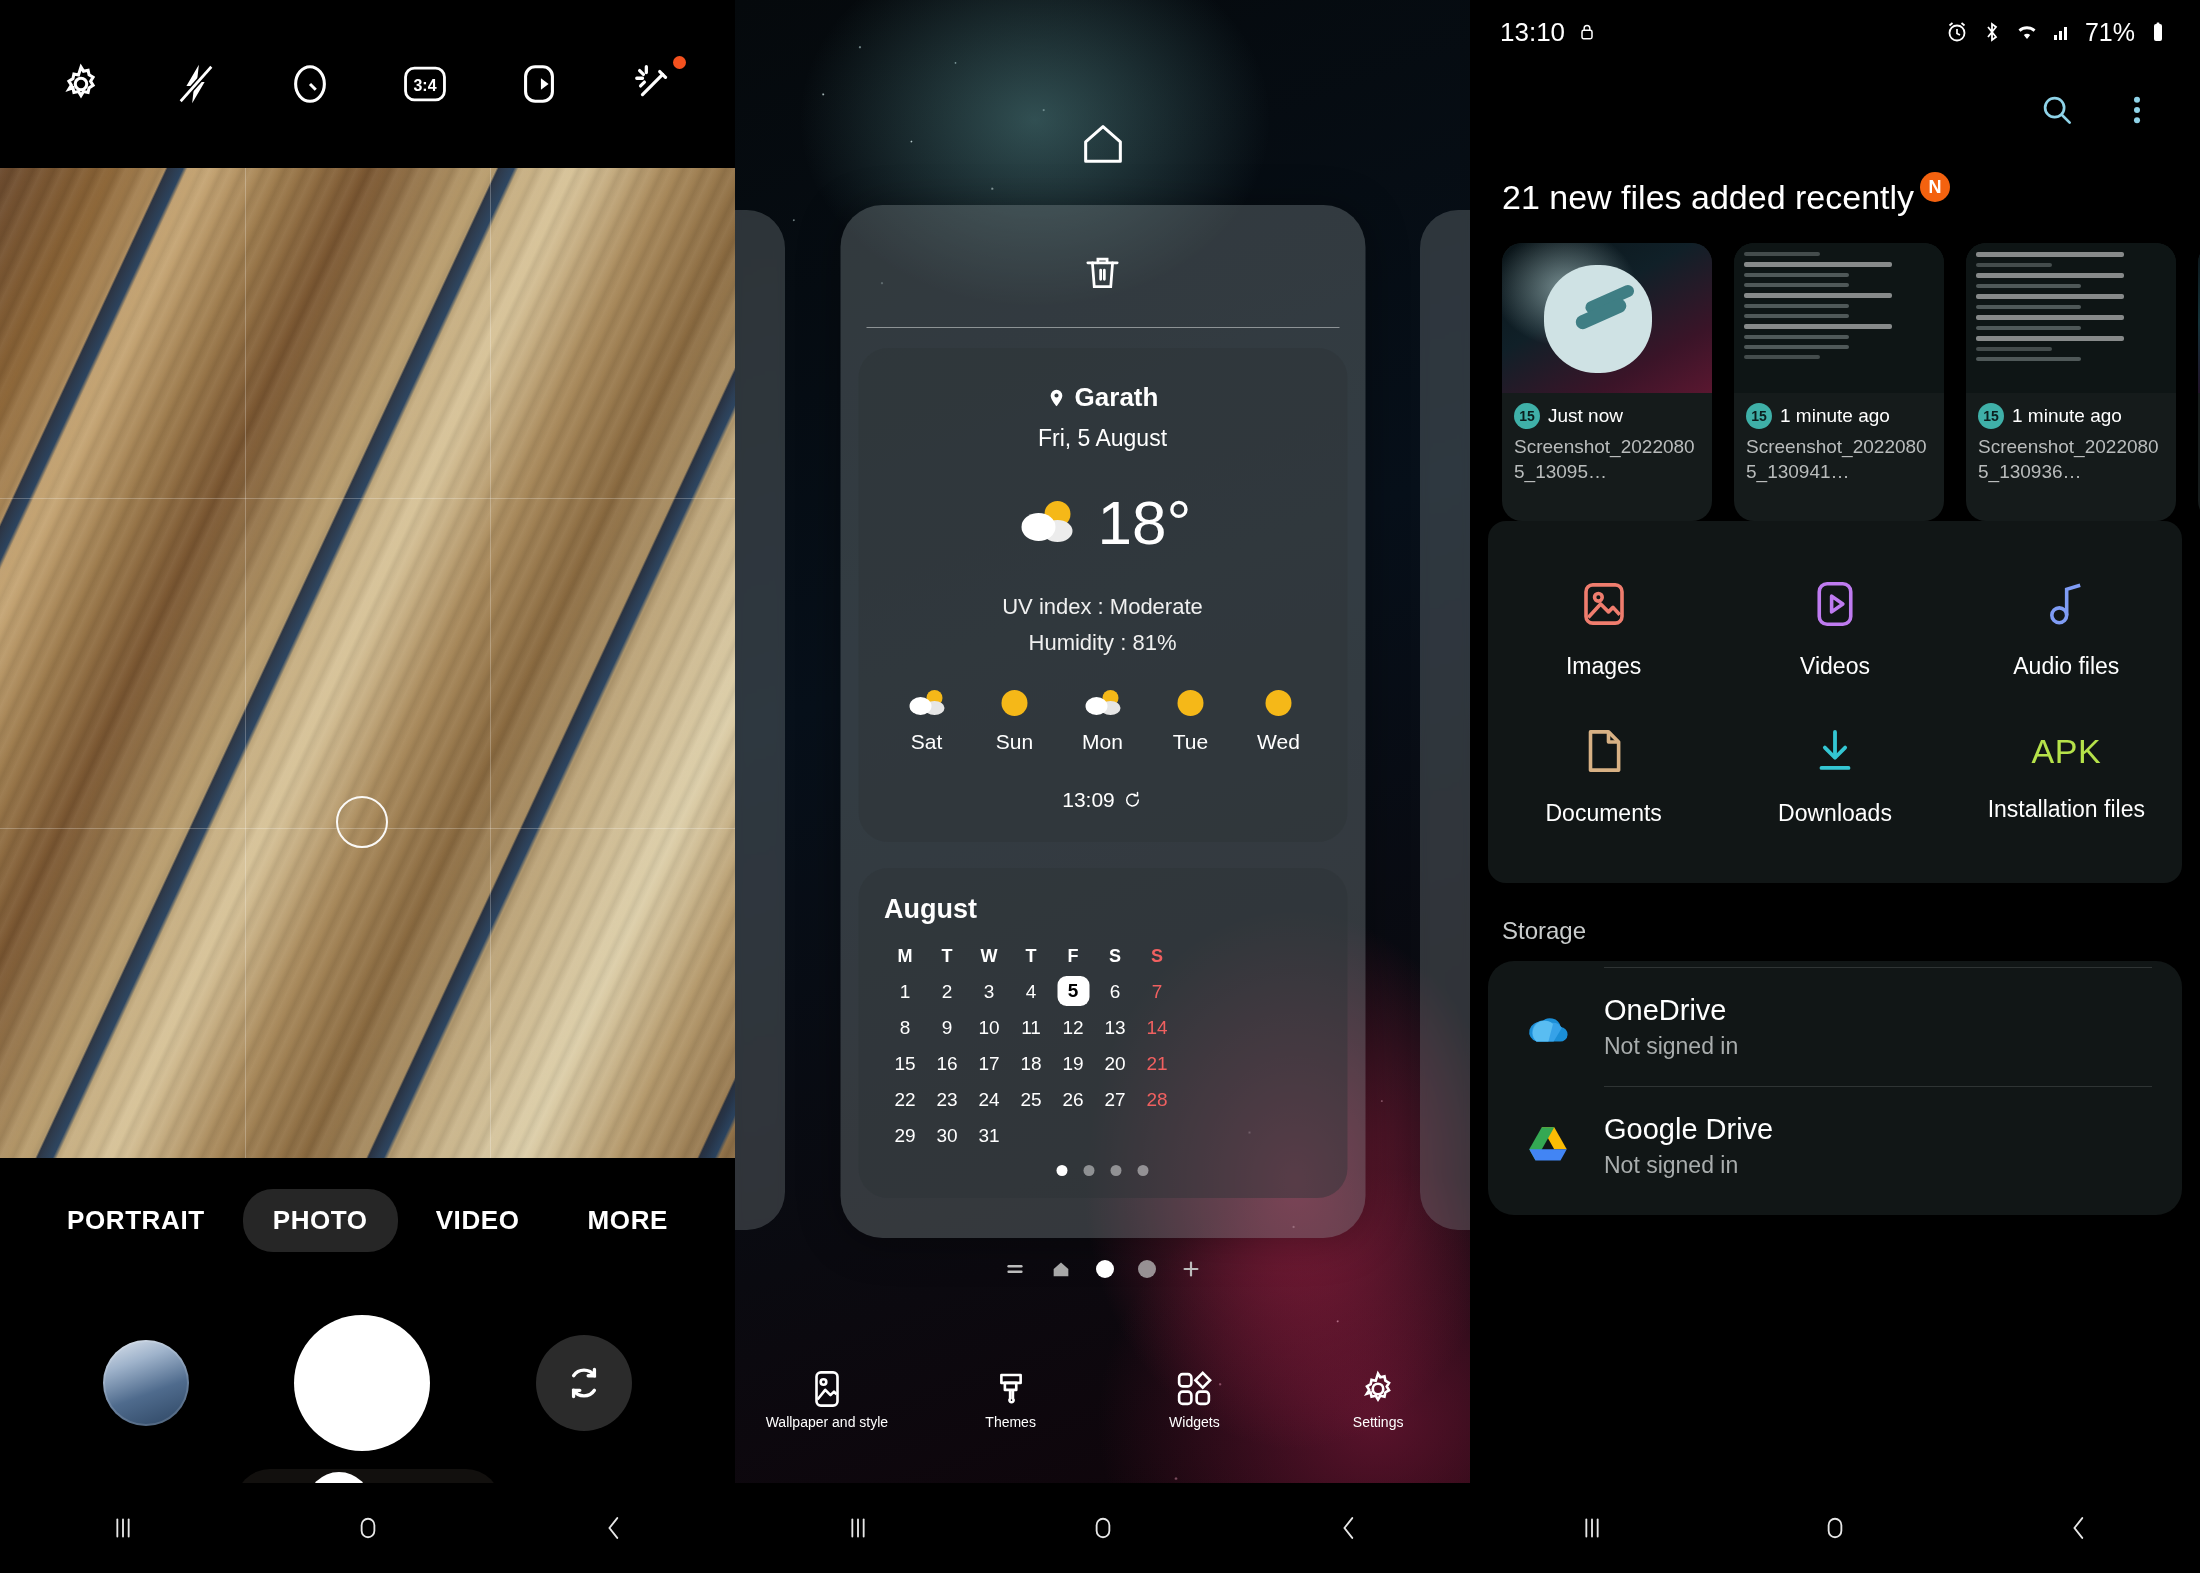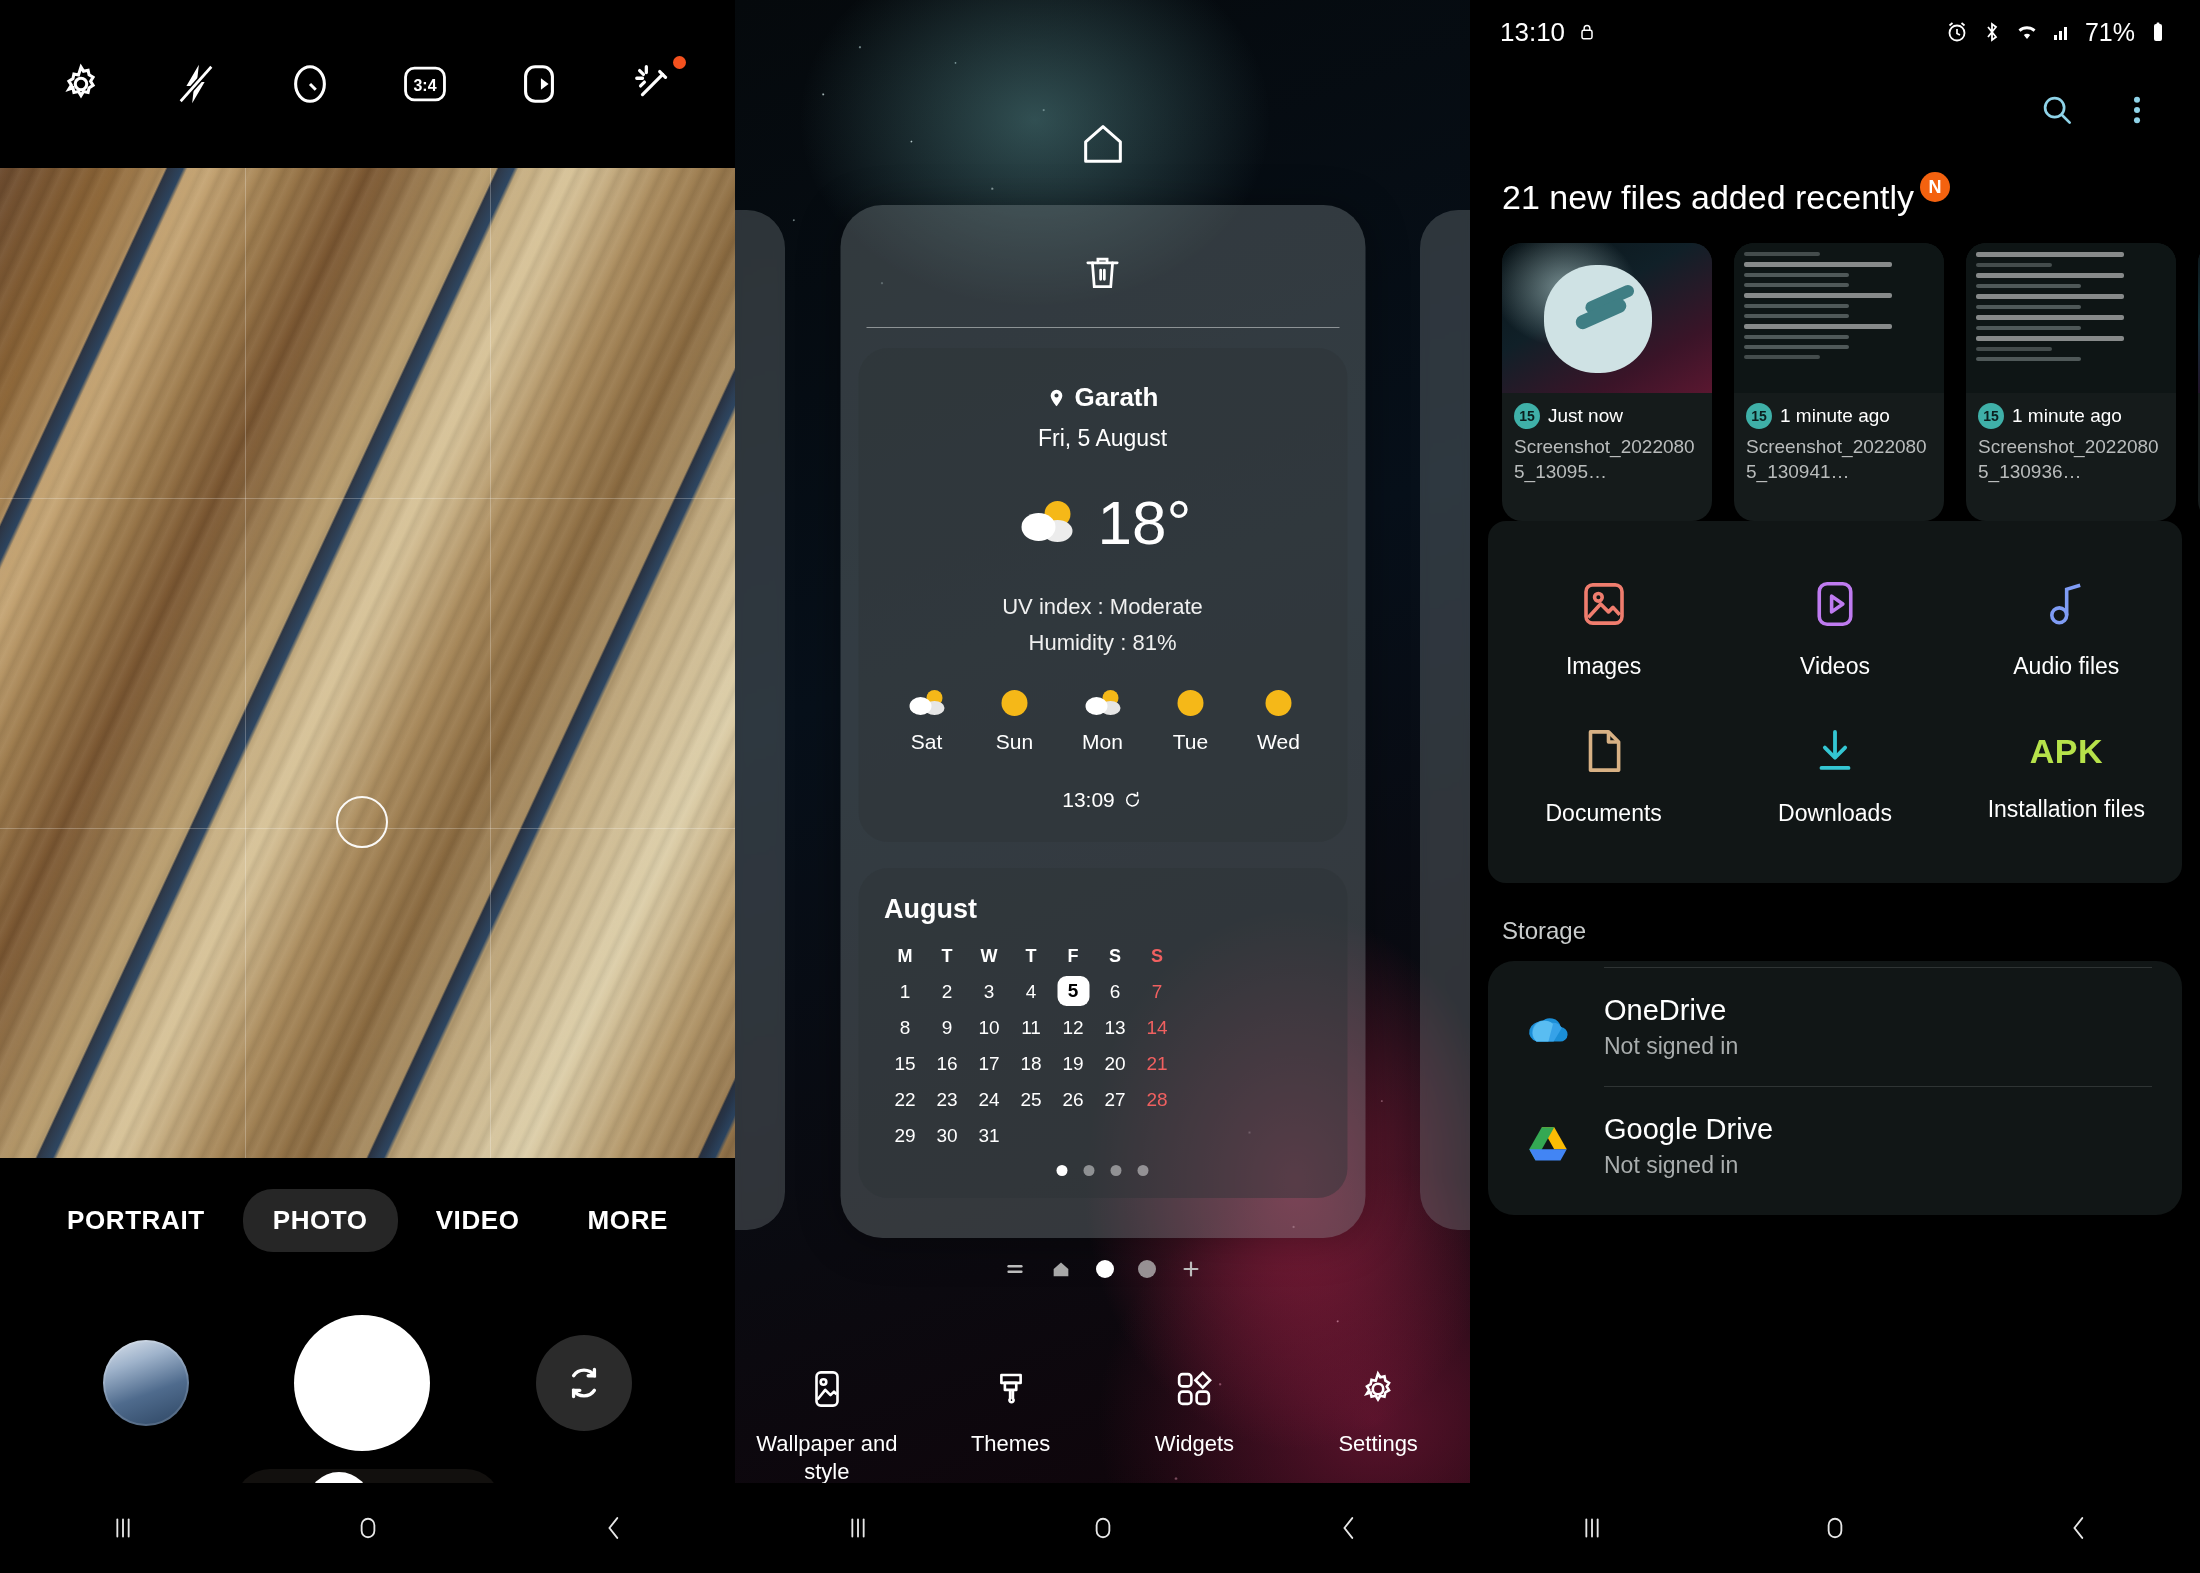--- a/index.html
+++ b/index.html
@@ -192,21 +192,21 @@
   }
   .page-dots .pd { width: 18px; height: 18px; border-radius:50%; background: rgba(190,190,190,.75); }
   .page-dots .pd.on { background:#fff; }
   .page-dots svg { width: 22px; height: 22px; }
   .home-menu {
     position: absolute; top: 1368px; left: 0; width: 735px;
     display: flex; justify-content: space-around; align-items: flex-start; z-index: 5;
   }
   .hm-item { width: 150px; text-align:center; }
   .hm-item svg { width: 42px; height: 42px; }
-  .hm-lbl { color:#fff; font-size: 22px; margin-top: 16px; line-height: 1.25; }
+  .hm-lbl { color:#fff; font-size: 14px; line-height: 1.25; }
 
   
   .panel-files {
     position: relative; width: 730px; height: 1573px; flex: 0 0 730px;
     background: #000; overflow: hidden;
   }
   .statusbar {
     height: 64px; display:flex; align-items:center; justify-content: space-between;
     padding: 0 30px; color:#fff;
   }
@@ -267,21 +267,21 @@
   }
   .rc-when span { color:#fff; font-size: 19px; }
   .rc-name { color:#b9bcbc; font-size: 19px; line-height: 1.3; margin-top: 6px; word-break: break-all; }
   .sect-h { color:#c9cccc; font-size: 24px; padding: 34px 32px 16px; }
   .cat-card {
     margin: 0 18px; background: #111616; border-radius: 18px; padding: 34px 0 34px;
   }
   .cat-row { display:flex; }
   .cat-item { flex:1; text-align:center; padding: 22px 0; }
   .cat-item svg { width: 54px; height: 54px; }
-  .cat-apk { font-size: 34px; font-weight: 700; letter-spacing: .5px; line-height: 54px; }
+  .cat-apk { font-size: 34px; font-weight: 400; letter-spacing: .5px; line-height: 54px; }
   .cat-lbl { color:#fff; font-size: 23px; margin-top: 18px; }
   .store-card { margin: 0 18px; background: #111616; border-radius: 26px; padding: 6px 0 10px; }
   .store-row { display:flex; align-items:center; gap: 26px; padding: 26px 30px; }
   .store-ic { width: 60px; flex: 0 0 60px; display:flex; align-items:center; justify-content:center; }
   .store-ic svg { width: 50px; height: 50px; }
   .store-txt { flex: 1; }
   .store-t { color:#fff; font-size: 29px; }
   .store-s { color:#a9adad; font-size: 23px; margin-top: 6px; }
   .store-sep { height: 1px; background: rgba(255,255,255,.13); margin-left: 116px; margin-right: 30px; }
 </style>

